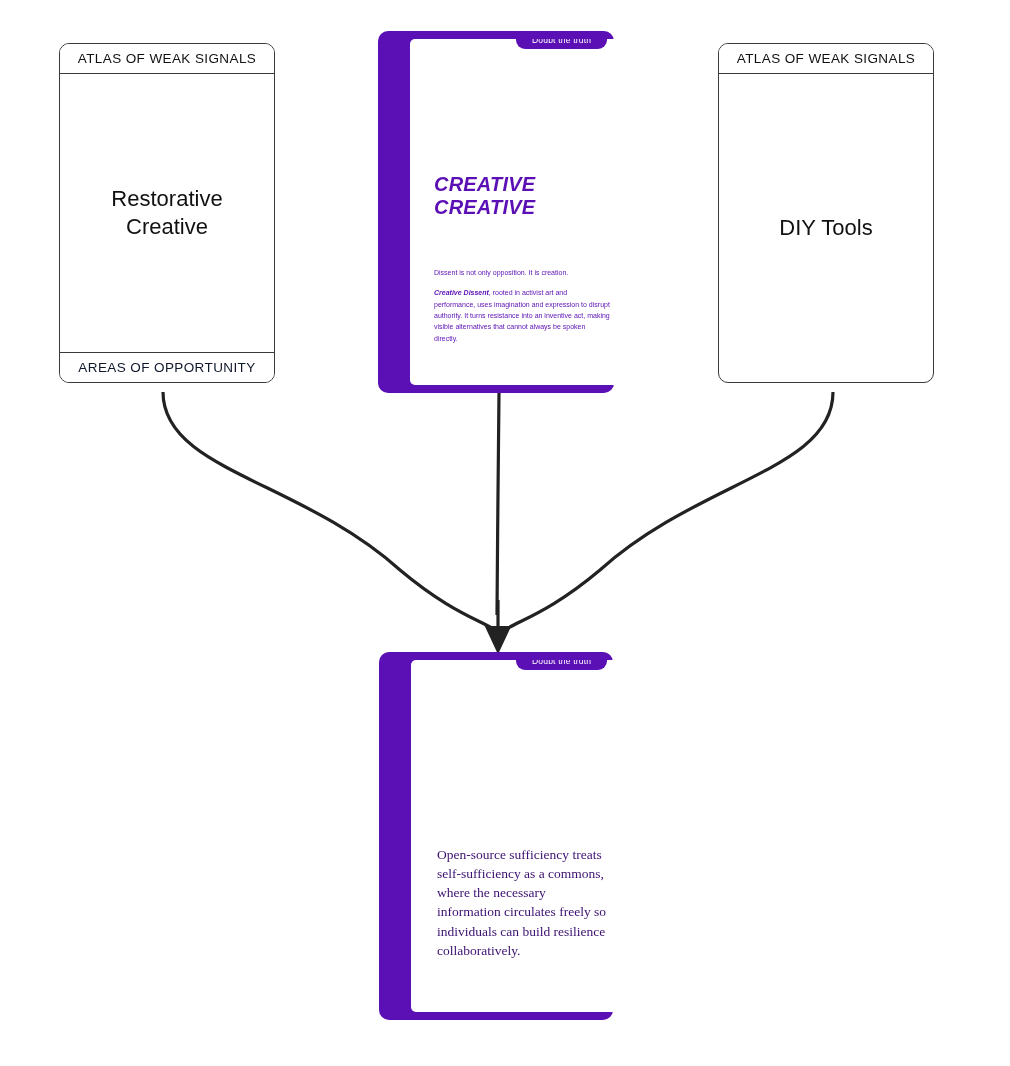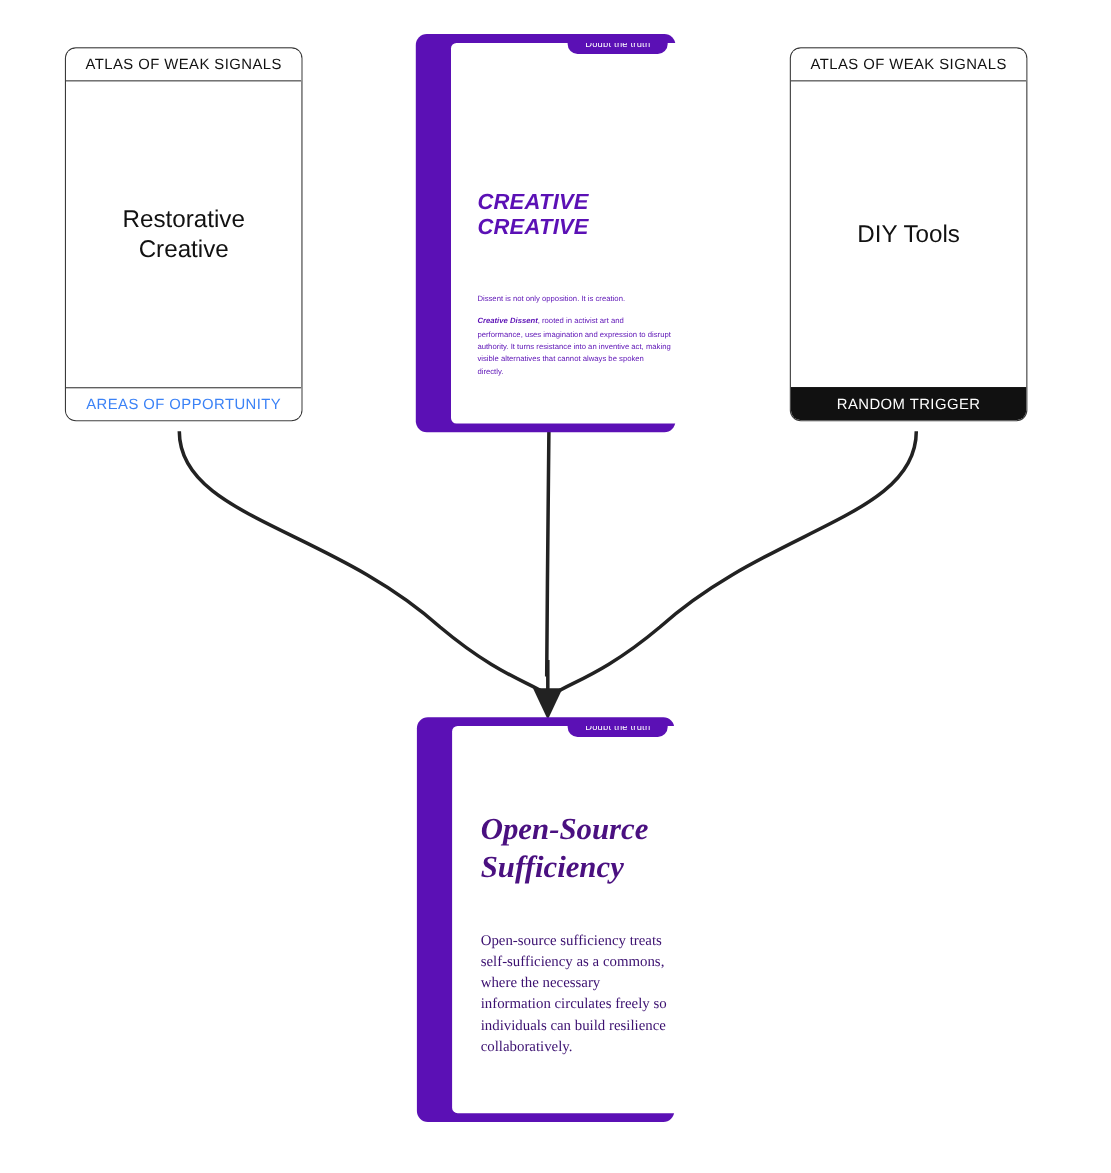--- a/index.html
+++ b/index.html
@@ -52,21 +52,21 @@
     box-sizing: border-box;
   }
   .card-plain .foot {
     height: 30px;
     display: flex;
     align-items: center;
     justify-content: center;
     border-top: 1.5px solid #3a3a3a;
     font-size: 13.5px;
     letter-spacing: 0.4px;
-    color: #3b82f6;
+    color: #0f172a;
     background: #ffffff;
     box-sizing: border-box;
   }
   .card-plain .foot.dark {
     background: #111111;
     color: #ffffff;
     border-top: 1.5px solid #111111;
   }
   .card-plain .body {
     flex: 1;
@@ -205,29 +205,24 @@
         <p><span class="lead-term">Creative Dissent</span><span>, rooted in activist art and performance, uses imagination and expression to disrupt authority. It turns resistance into an inventive act, making visible alternatives that cannot always be spoken directly.</span></p>
       </div>
     </div>
   </div>
 
   <div class="card-plain" style="left:718px; top:43px; width:216px; height:340px;">
     <div class="cap">ATLAS OF WEAK SIGNALS</div>
     <div class="body">
       <div class="title">DIY Tools</div>
     </div>
-    <div class="foot dark">RANDOM TRIGGER</div>
   </div>
 
   <div class="card-purple" style="left:379px; top:652px; width:234px; height:368px;">
     <div class="inner">
       <div class="pill">Doubt the truth</div>
-      <div class="os-title">
-        <div>Open-Source</div>
-        <div>Sufficiency</div>
-      </div>
       <div class="os-body">
         <p>Open-source sufficiency treats self-sufficiency as a commons, where the necessary information circulates freely so individuals can build resilience collaboratively.</p>
       </div>
     </div>
   </div>
 
 </div>
 
 </body></html>

